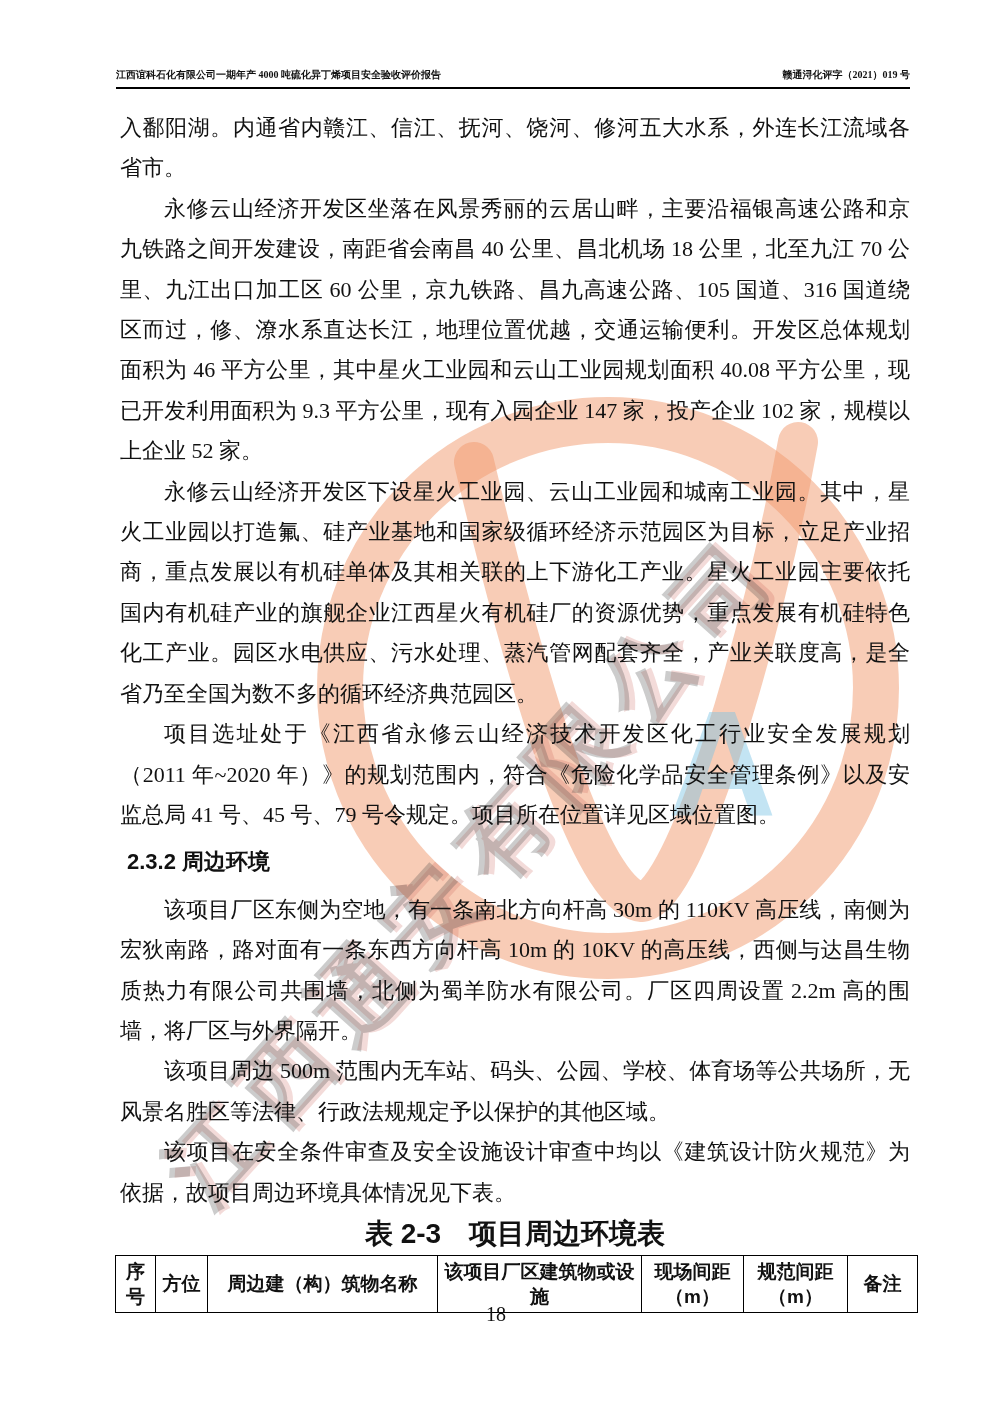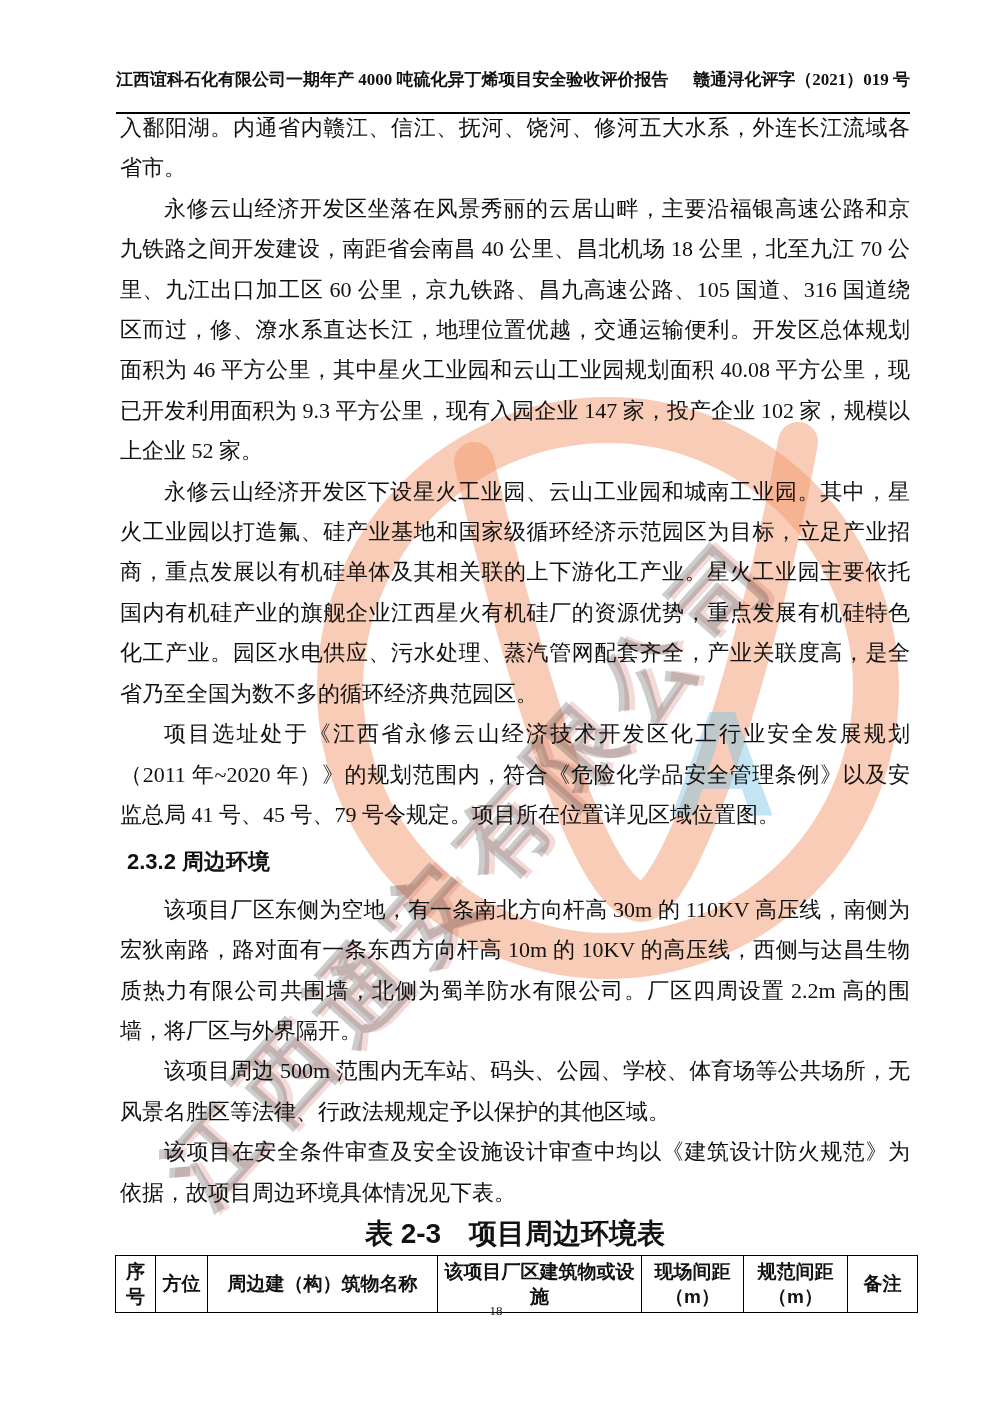--- a/index.html
+++ b/index.html
@@ -31,22 +31,22 @@
   }
   .wm-blue{
     position:absolute;left:668px;top:688px;
     font-family:"Liberation Sans","DejaVu Sans",sans-serif;
     font-weight:bold;font-size:150px;line-height:1;
     color:rgba(122,196,229,0.45);
   }
   
   .hdr{
     position:absolute;left:116px;top:68px;width:794px;z-index:1;
-    border-bottom:2px solid #000;padding-bottom:21px;
-    font-size:17px;font-weight:bold;
+    border-bottom:2px solid #000;padding-bottom:5px;
+    font-size:10px;font-weight:bold;
     display:flex;justify-content:space-between;align-items:flex-end;
   }
   .hdr .r{white-space:nowrap;}
   
   .content{
     position:absolute;left:120px;top:108px;width:790px;z-index:1;
     font-size:22px;line-height:40.4px;
     text-align:justify;
   }
   .content p{margin:0;}
@@ -70,21 +70,21 @@
   table.envtbl th{
     border:1.5px solid #000;
     font-size:19px;font-weight:bold;line-height:25px;
     text-align:center;vertical-align:middle;
     padding:2px 3px;height:52px;
     white-space:pre-line;
   }
   
   .foot{
     position:absolute;left:0;top:1303px;width:100%;z-index:1;
-    text-align:center;font-size:13px;
+    text-align:center;font-size:20px;
   }
 </style>
 </head>
 <body>
 
 <div class="page">
 
   <div class="wm-layer">
     <svg class="wm-svg" width="992" height="1403" viewBox="0 0 992 1403">
       <circle cx="608" cy="688" r="268" fill="none" stroke="#f19a6e" stroke-opacity="0.5" stroke-width="46"></circle>

